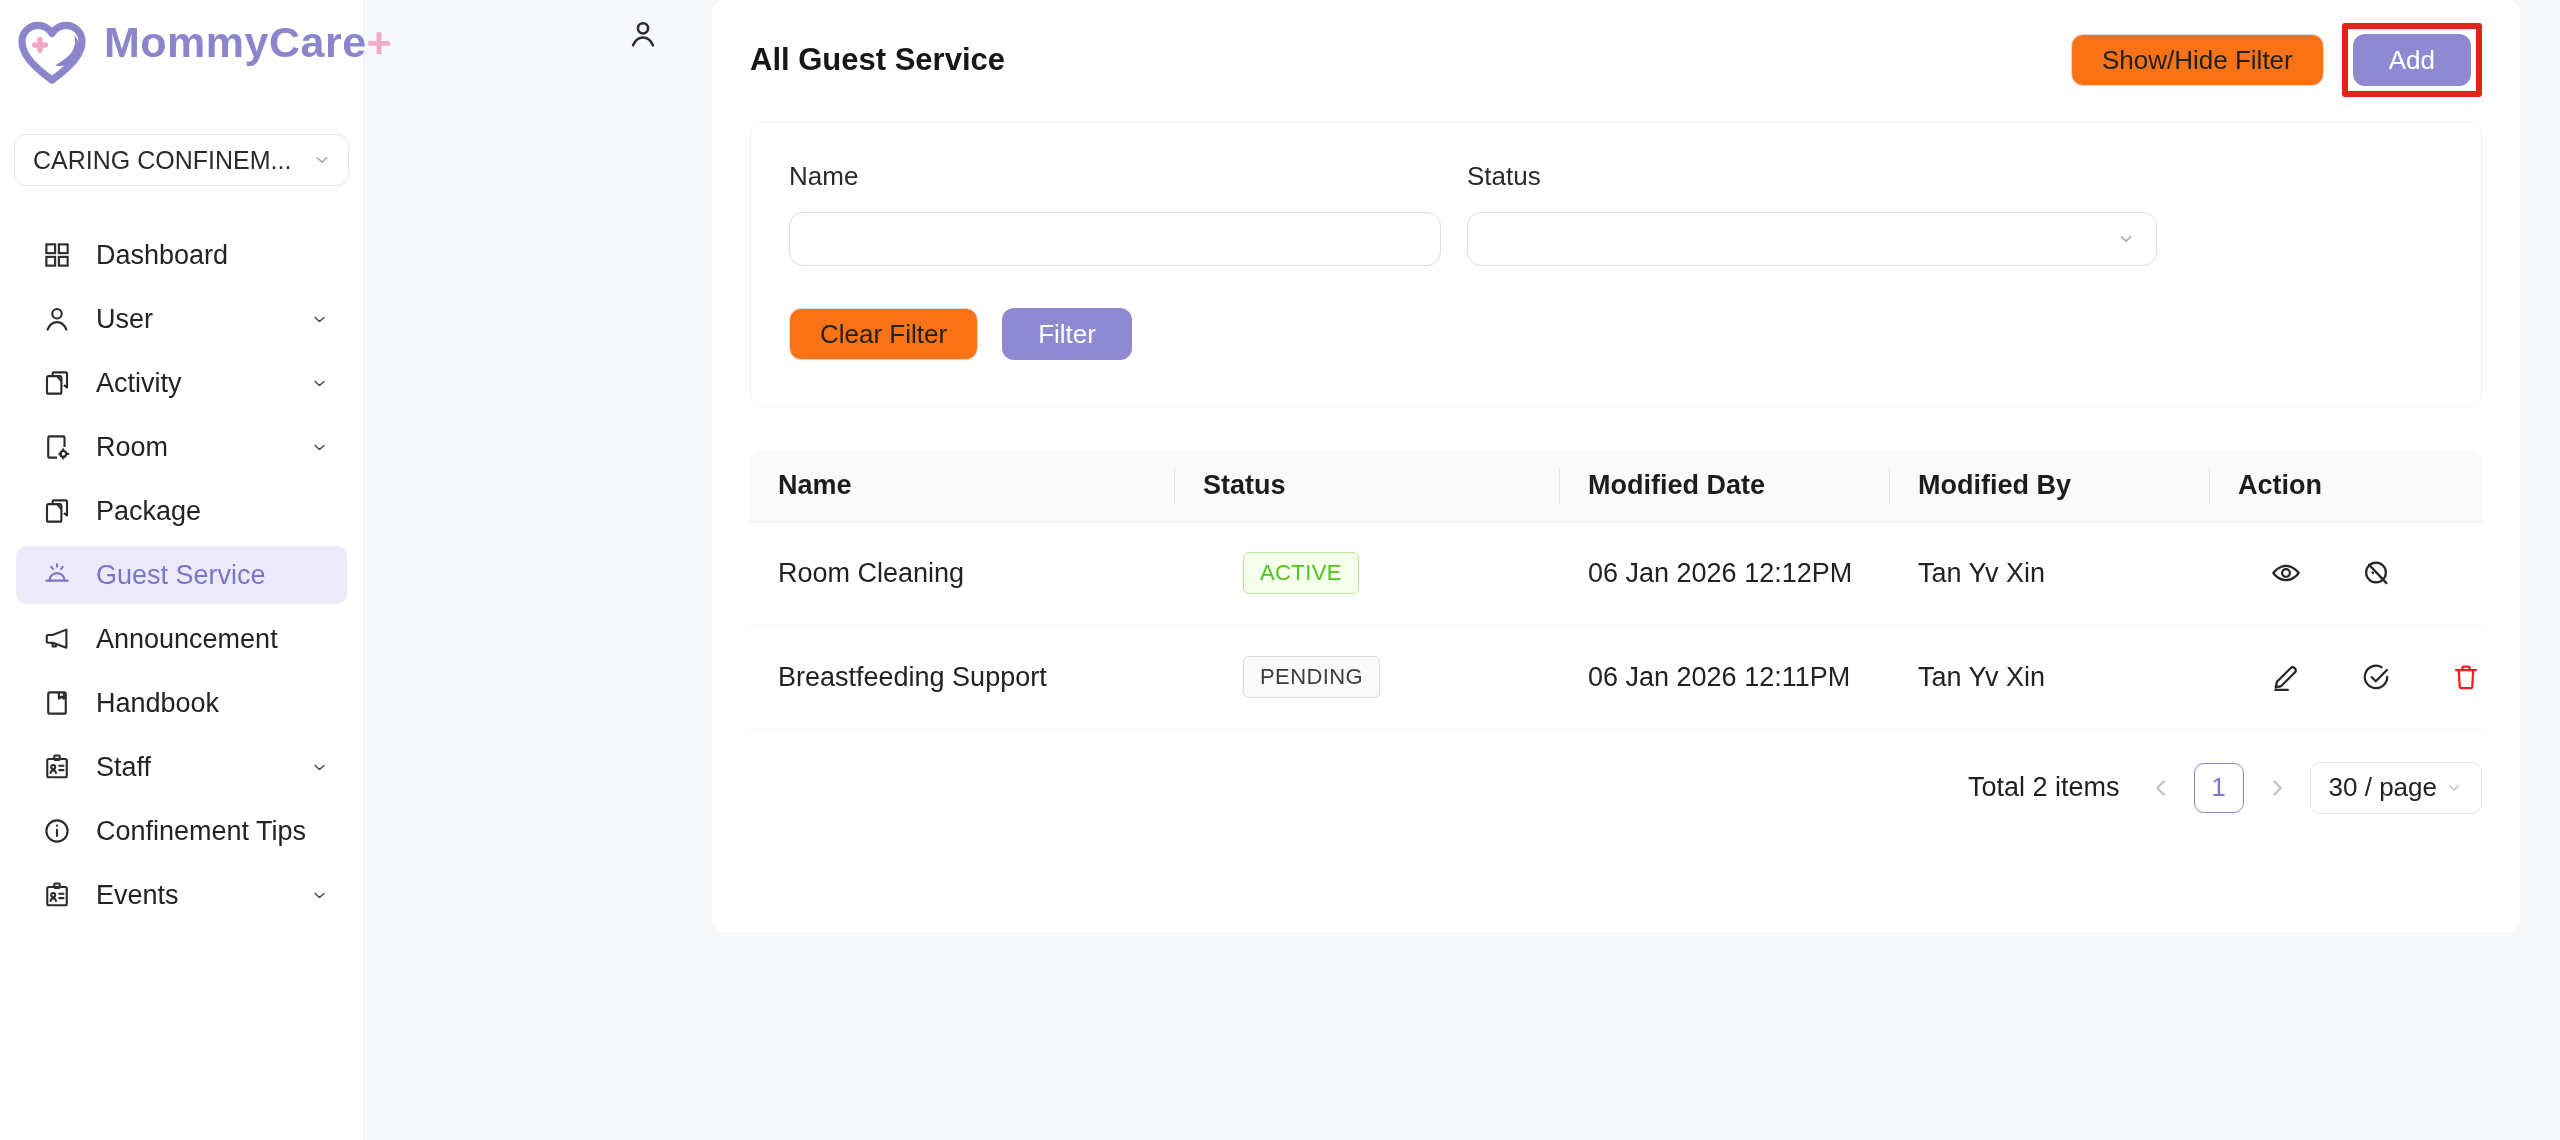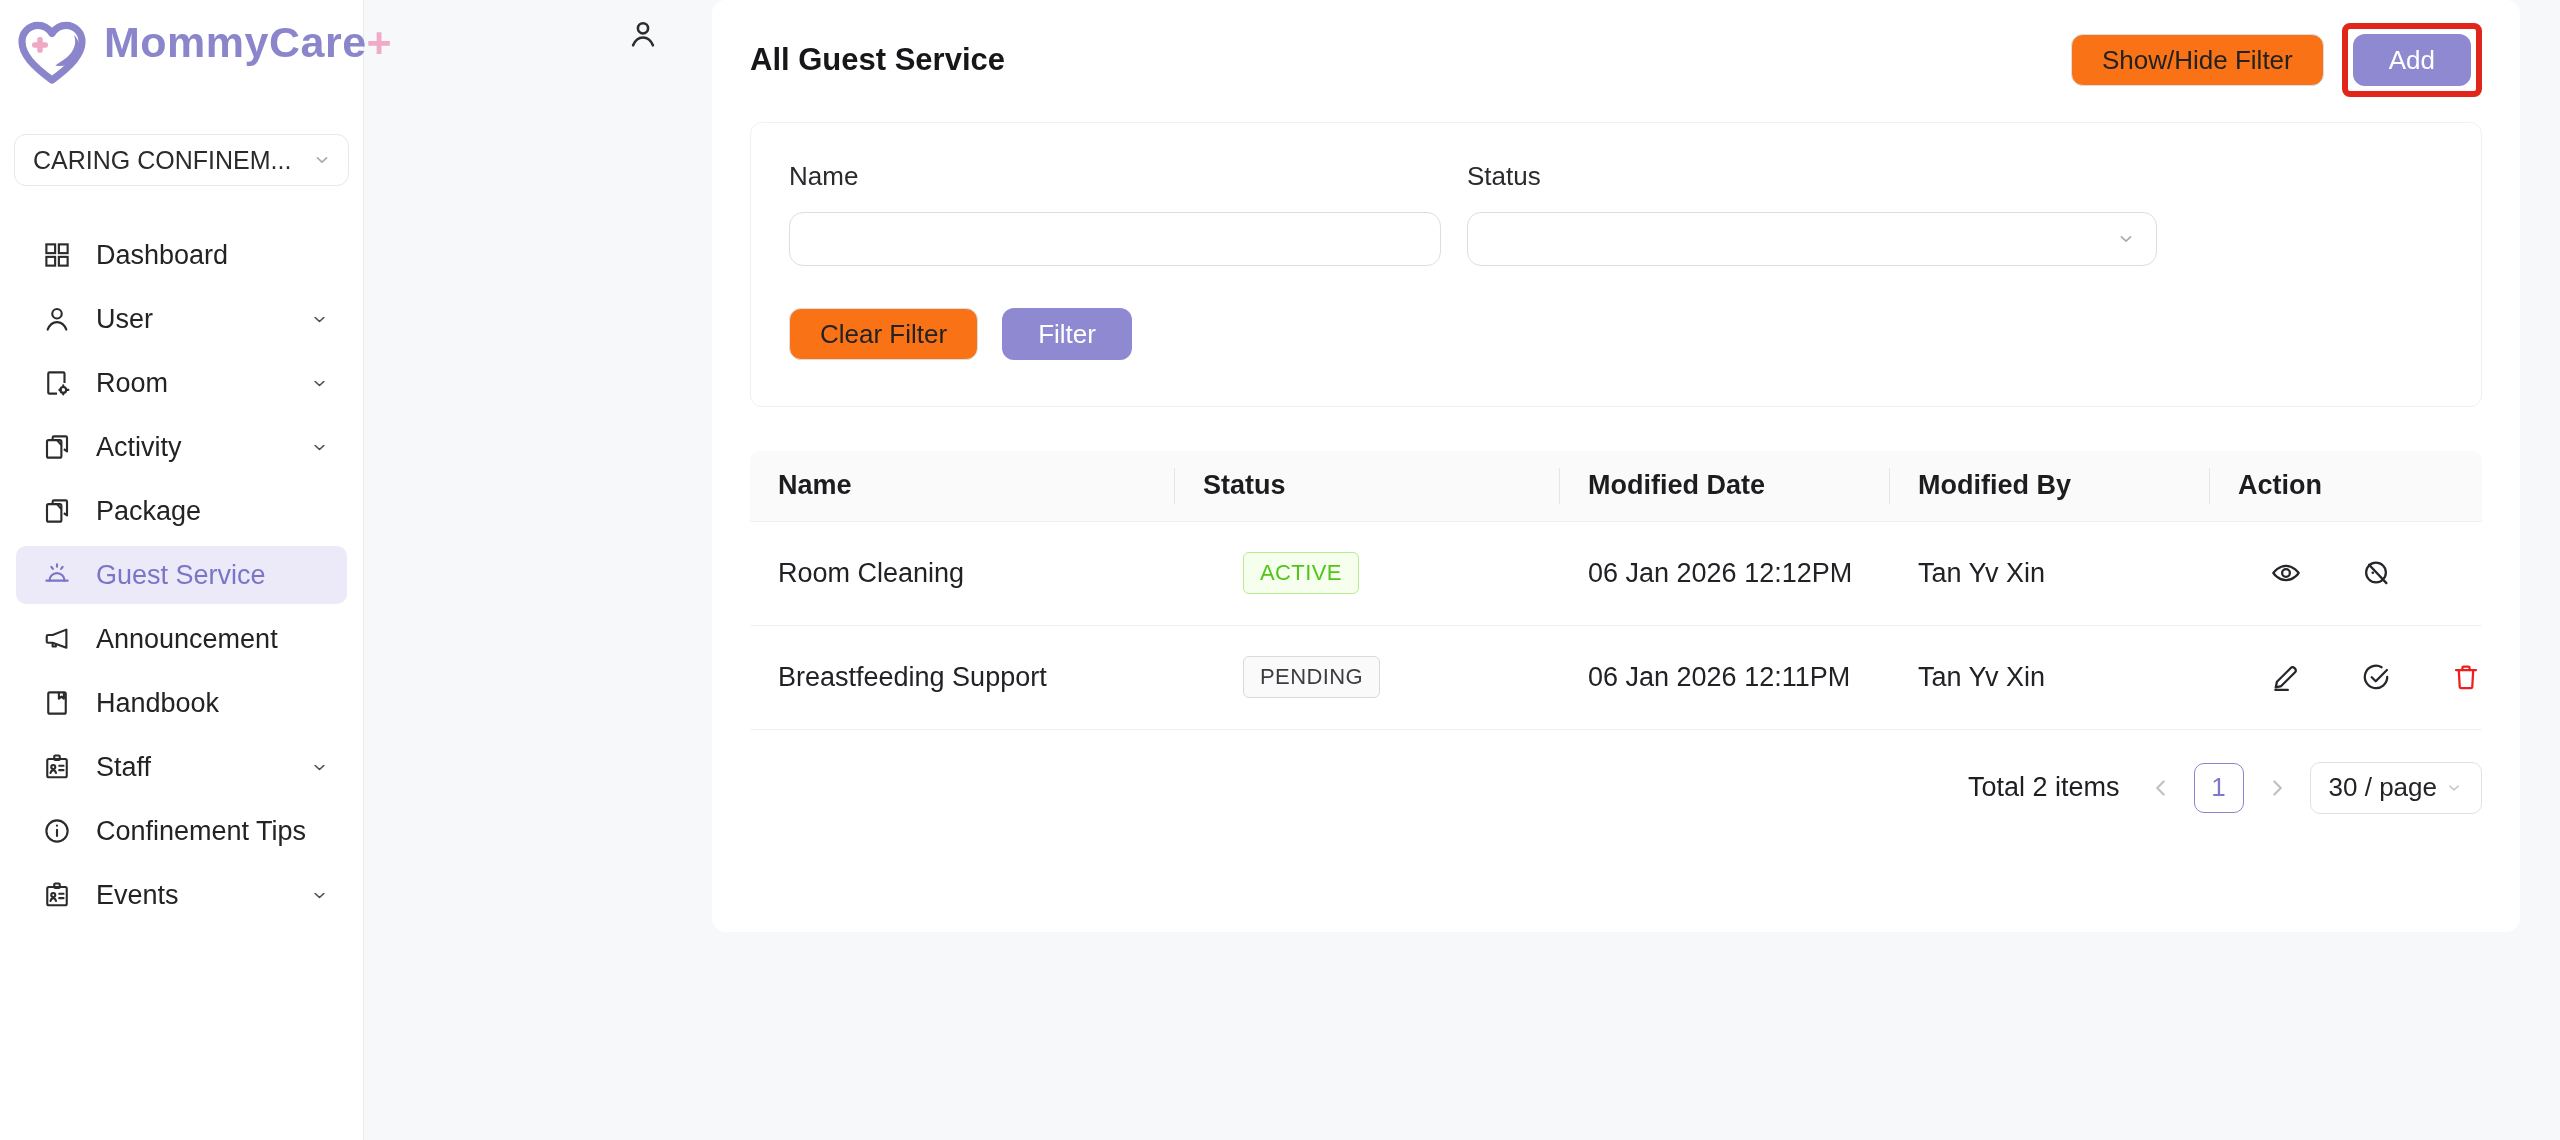--- a/index.html
+++ b/index.html
@@ -57,21 +57,21 @@
   .card-header { display:flex; align-items:center; justify-content:space-between; height:64px; }
   .page-title { font-size:31px; font-weight:bold; color:#17171a; }
   .header-actions { display:flex; align-items:center; gap:18px; }
   .btn {
     height:52px; border-radius:12px; font-size:26px;
     display:flex; align-items:center; justify-content:center;
     cursor:pointer; font-family:"Liberation Sans",sans-serif;
   }
   .btn-default { background:#f97316; border:1px solid #dcdce2; color:#222; padding:0 30px; }
   .btn-primary { background:#8e89d0; border:none; color:#fff; padding:0 36px; }
-  .add-annotation { border:6px solid #e0251b; padding:5px; border-radius:8px; }
+  .add-annotation { border:6px solid #e0251b; padding:5px; border-radius:3px; }
 
   
   .filter-card {
     margin-top:30px; border:1px solid #f0f0f2; border-radius:12px;
     padding:38px 38px 46px;
   }
   .filter-grid { display:flex; gap:26px; }
   .field { display:flex; flex-direction:column; }
   .field-label { font-size:26px; color:#2a2a2e; margin-bottom:20px; }
   .text-input {
@@ -182,42 +182,42 @@
         <span class="mi-chev">
           <svg width="19" height="19" viewBox="0 0 24 24" fill="none">
               <path d="M6.5 9.5l5.5 5 5.5-5" stroke="currentColor" stroke-width="2" stroke-linecap="round" stroke-linejoin="round"></path>
             </svg>
         </span>
       </div>
 
       <div class="menu-item">
         <span class="mi-icon">
           <svg width="30" height="30" viewBox="0 0 24 24" fill="none" stroke="currentColor" stroke-width="1.7" stroke-linejoin="round">
+              <path d="M8.5 6V4.5a1 1 0 0 1 1-1H19a1 1 0 0 1 1 1v11l-2.5-1.8"></path>
+              <rect x="4" y="6.5" width="11.5" height="14" rx="1.2"></rect>
+              <path d="M15.5 10.5l-3.5-4"></path>
+            </svg>
+        </span>
+        <span>Activity</span>
+        <span class="mi-chev">
+          <svg width="19" height="19" viewBox="0 0 24 24" fill="none">
+              <path d="M6.5 9.5l5.5 5 5.5-5" stroke="currentColor" stroke-width="2" stroke-linecap="round" stroke-linejoin="round"></path>
+            </svg>
+        </span>
+      </div>
+
+      <div class="menu-item">
+        <span class="mi-icon">
+          <svg width="30" height="30" viewBox="0 0 24 24" fill="none" stroke="currentColor" stroke-width="1.7" stroke-linejoin="round">
               <path d="M18 12V4.5a1 1 0 0 0-1-1H6a1 1 0 0 0-1 1v15a1 1 0 0 0 1 1h6"></path>
               <circle cx="17" cy="17.5" r="2.3"></circle>
               <path d="M17 13.9v1.2M17 19.9v1.2M13.9 17.5h1.2M19.9 17.5h1.2" stroke-linecap="round"></path>
             </svg>
         </span>
         <span>Room</span>
-        <span class="mi-chev">
-          <svg width="19" height="19" viewBox="0 0 24 24" fill="none">
-              <path d="M6.5 9.5l5.5 5 5.5-5" stroke="currentColor" stroke-width="2" stroke-linecap="round" stroke-linejoin="round"></path>
-            </svg>
-        </span>
-      </div>
-
-      <div class="menu-item">
-        <span class="mi-icon">
-          <svg width="30" height="30" viewBox="0 0 24 24" fill="none" stroke="currentColor" stroke-width="1.7" stroke-linejoin="round">
-              <path d="M8.5 6V4.5a1 1 0 0 1 1-1H19a1 1 0 0 1 1 1v11l-2.5-1.8"></path>
-              <rect x="4" y="6.5" width="11.5" height="14" rx="1.2"></rect>
-              <path d="M15.5 10.5l-3.5-4"></path>
-            </svg>
-        </span>
-        <span>Activity</span>
         <span class="mi-chev">
           <svg width="19" height="19" viewBox="0 0 24 24" fill="none">
               <path d="M6.5 9.5l5.5 5 5.5-5" stroke="currentColor" stroke-width="2" stroke-linecap="round" stroke-linejoin="round"></path>
             </svg>
         </span>
       </div>
 
       <div class="menu-item">
         <span class="mi-icon">
           <svg width="30" height="30" viewBox="0 0 24 24" fill="none" stroke="currentColor" stroke-width="1.7" stroke-linejoin="round">

